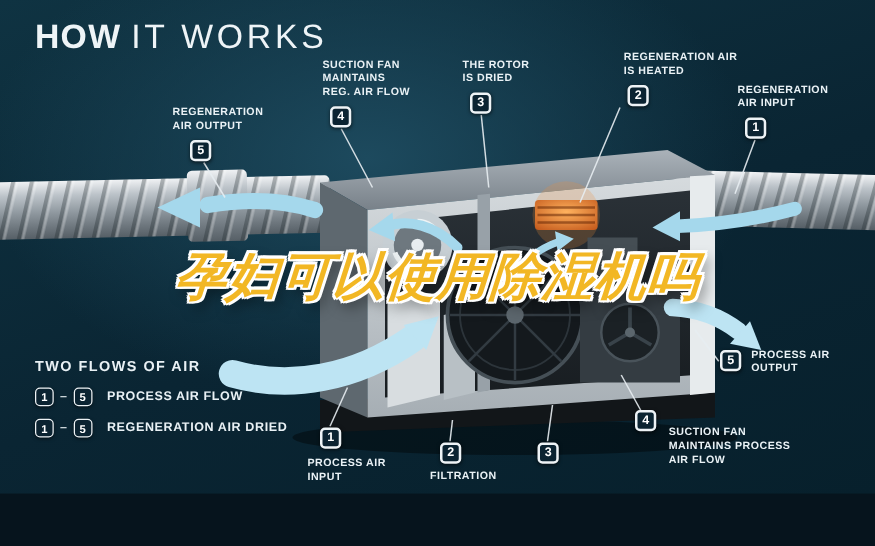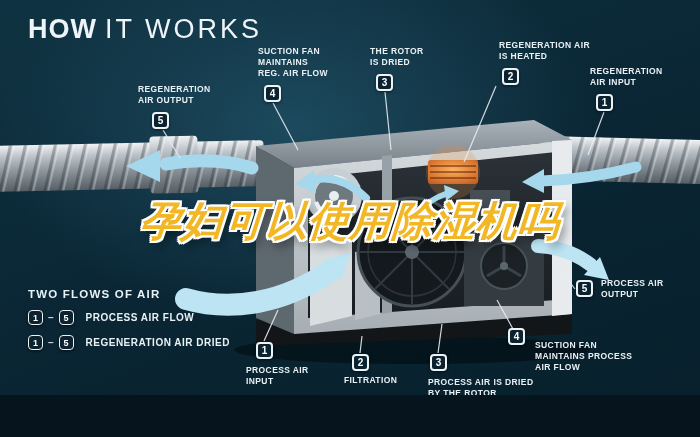--- a/index.html
+++ b/index.html
@@ -237,22 +237,20 @@
 OUTPUT</div>
   </div>
   <div class="callout row c6">
     <div class="badge">4</div>
     <div class="clabel">SUCTION FAN
 MAINTAINS PROCESS
 AIR FLOW</div>
   </div>
   <div class="callout col c7">
     <div class="badge">3</div>
-    <div class="clabel">PROCESS AIR IS DRIED
-BY THE ROTOR</div>
   </div>
   <div class="callout col c8">
     <div class="badge">2</div>
     <div class="clabel">FILTRATION</div>
   </div>
   <div class="callout col c9">
     <div class="badge">1</div>
     <div class="clabel">PROCESS AIR
 INPUT</div>
   </div>

